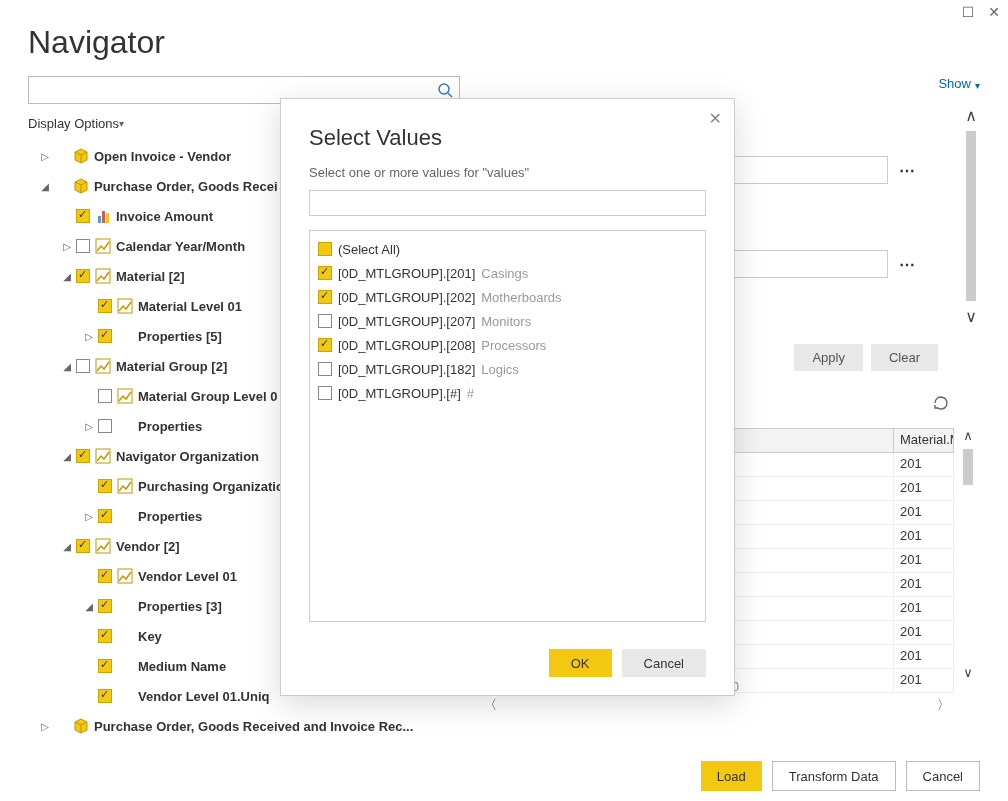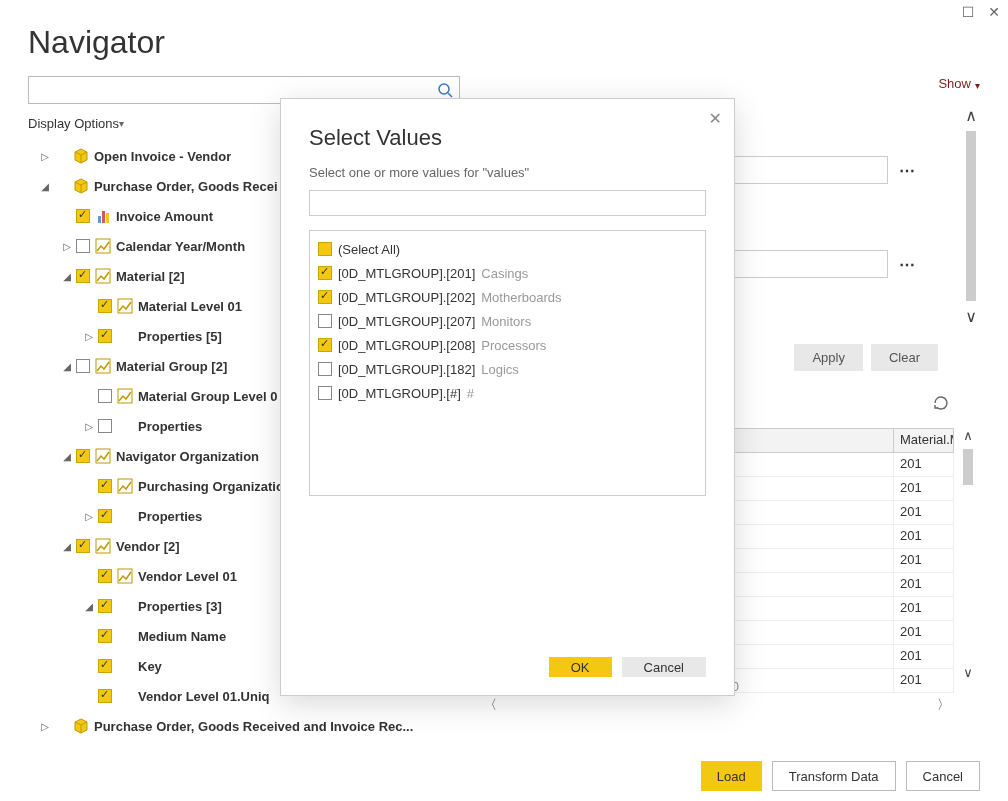--- a/index.html
+++ b/index.html
@@ -114,21 +114,21 @@
 
   
   .right-panel {
     flex: 1;
     position: relative;
   }
   .show-dropdown {
     position: absolute;
     top: 0; right: 0;
     font-size: 13px;
-    color: #7f1d1d;
+    color: #0369a1;
     display: flex; align-items:flex-end; gap:4px;
   }
   .input-row {
     position: absolute;
     left: 0; right: 60px;
     display:flex; align-items:center;
   }
   .input-row input {
     flex:1; height: 28px;
     border:1px solid #ccc; padding: 0 6px;
@@ -206,34 +206,34 @@
     position:absolute; top:10px; right:12px;
     font-size:16px; color:#888;
   }
   .modal-title{
     font-size:22px; font-weight:300; color:#333; margin-bottom:14px;
   }
   .modal-sub{ font-size:13px; color:#666; margin-bottom:10px;}
   .modal-input{ width:100%; height:26px; border:1px solid #ccc; padding:0 6px; margin-bottom:14px;}
   .values-box{
     border:1px solid #ccc;
-    height:266px;
+    height:392px;
     padding:6px 8px;
   }
   .val-row{
     display:flex; align-items:center; height:24px; gap:6px;
     font-size:13px;
   }
   .val-code{ color:#333;}
   .val-label{ color:#999;}
   .modal-buttons{
     position:absolute; bottom:18px; right:28px;
     display:flex; gap:10px;
   }
-  .modal-buttons .btn{ height:20px; padding:0 22px;}
+  .modal-buttons .btn{ height:28px; padding:0 22px;}
 </style>
 </head>
 <body>
 
 <div class="titlebar-icons">
   <span>☐</span>
   <span>✕</span>
 </div>
 
 <div class="header">Navigator</div>
@@ -454,37 +454,37 @@
             <span></span>
             <span></span>
             <span></span>
             <span></span>
             <span></span>
             <span></span>
             <span></span>
             <span></span>
             <span></span>
           </span>
+          <span class="tree-label">Key</span>
+        </div>
+        <div class="tree-row indent-3">
+          <span class="caret"></span>
+          <span class="chk checked"></span>
+          <span class="tree-icon ic-grid">
+            <span></span>
+            <span></span>
+            <span></span>
+            <span></span>
+            <span></span>
+            <span></span>
+            <span></span>
+            <span></span>
+            <span></span>
+          </span>
           <span class="tree-label">Medium Name</span>
-        </div>
-        <div class="tree-row indent-3">
-          <span class="caret"></span>
-          <span class="chk checked"></span>
-          <span class="tree-icon ic-grid">
-            <span></span>
-            <span></span>
-            <span></span>
-            <span></span>
-            <span></span>
-            <span></span>
-            <span></span>
-            <span></span>
-            <span></span>
-          </span>
-          <span class="tree-label">Key</span>
         </div>
         <div class="tree-row indent-3">
           <span class="caret"></span>
           <span class="chk checked"></span>
           <span class="tree-icon ic-grid">
             <span></span>
             <span></span>
             <span></span>
             <span></span>
             <span></span>

